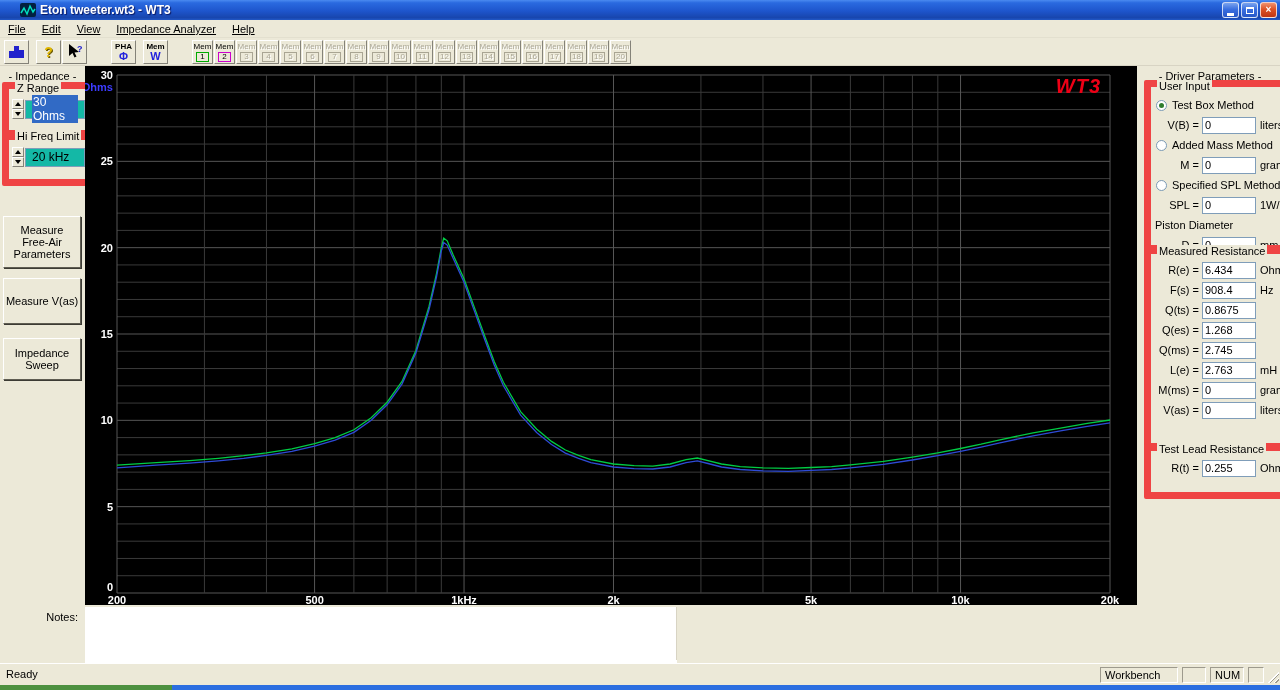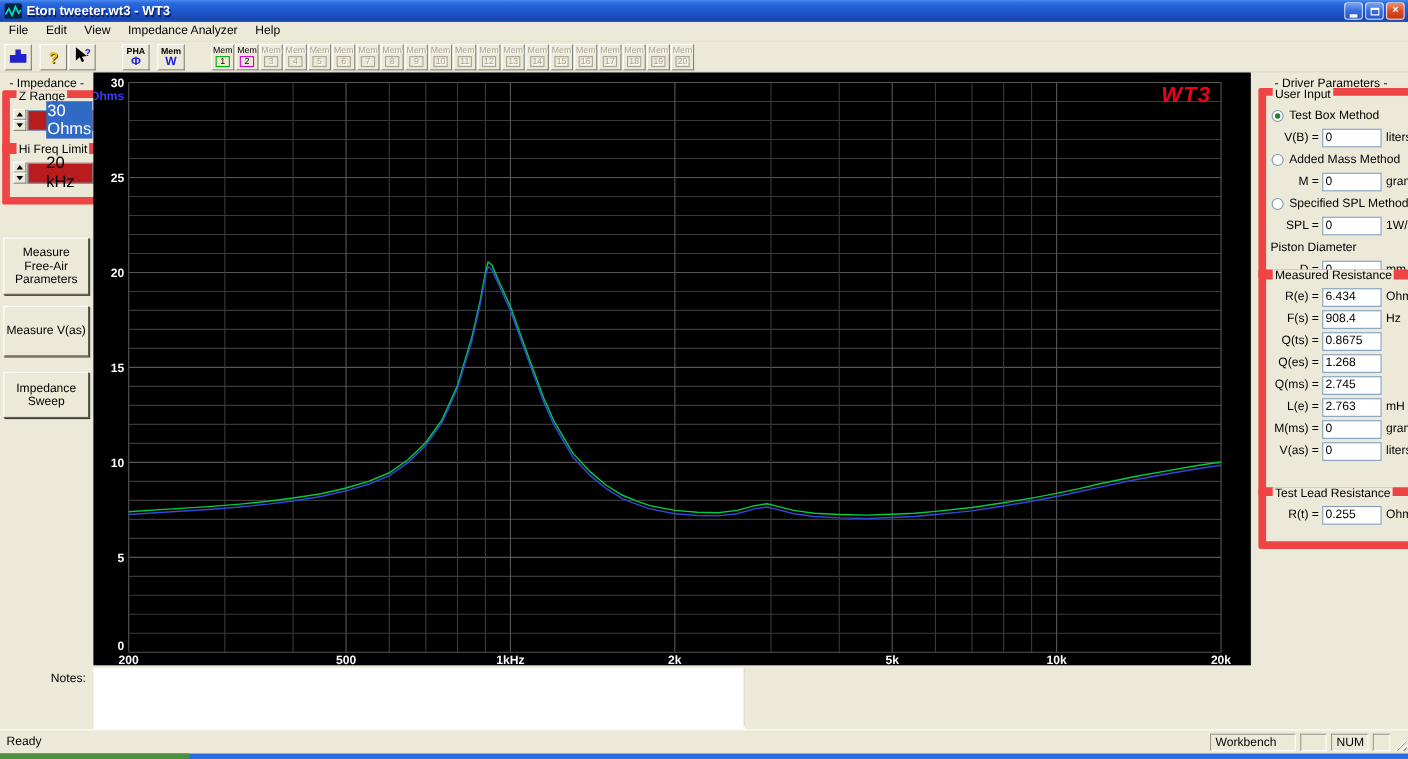--- a/index.html
+++ b/index.html
@@ -3,35 +3,35 @@
 <meta charset="utf-8">
 <style>
   html,body{margin:0;padding:0;background:#000;}
   #app{position:relative;width:1280px;height:690px;overflow:hidden;
        font-family:"Liberation Sans",sans-serif;font-size:11px;color:#000;
        background:#ece9d8;}
 
   
   .titlebar{position:absolute;left:0;top:0;width:1280px;height:20px;
     background:linear-gradient(180deg,#4a8af0 0%,#2a6ae0 14%,#1e55cc 55%,#1846ae 88%,#2258c6 100%);
-    display:flex;align-items:center;padding-left:4px;box-sizing:border-box;}
+    display:flex;align-items:center;padding-left:20px;box-sizing:border-box;}
   .title-icon{width:16px;height:14px;margin-right:4px;display:inline-flex;}
   .title-text{color:#fff;font-weight:bold;font-size:12px;text-shadow:1px 1px 1px rgba(0,0,60,.7);}
   .win-btns{position:absolute;right:3px;top:2px;display:flex;gap:2px;}
   .wbtn{width:17px;height:16px;border-radius:3px;border:1px solid rgba(255,255,255,.75);
     box-sizing:border-box;display:flex;align-items:center;justify-content:center;
     background:linear-gradient(180deg,#7ba4ee 0%,#3a6fe0 45%,#2757c8 100%);
     color:#fff;font-size:10px;font-weight:bold;line-height:1;}
   .wbtn.close{background:linear-gradient(180deg,#f0926e 0%,#dd5226 45%,#c03514 100%);}
   .minbar{display:block;width:7px;height:3px;background:#fff;margin-top:8px;}
   .maxbox{display:block;width:8px;height:7px;border:1px solid #fff;border-top:2px solid #fff;box-sizing:border-box;}
 
   
   .menubar{position:absolute;left:0;top:20px;width:1280px;height:18px;background:#ece9d8;
-    display:flex;align-items:flex-start;border-bottom:1px solid #e3e0cf;box-sizing:border-box;}
+    display:flex;align-items:flex-end;border-bottom:1px solid #e3e0cf;box-sizing:border-box;text-decoration:underline;}
   .menu-item{padding:2px 8px;}
   .toolbar{position:absolute;left:0;top:38px;width:1280px;height:28px;background:#ece9d8;
     display:flex;align-items:center;padding-left:4px;box-sizing:border-box;
     border-bottom:1px solid #d8d4c4;}
   .tbtn{display:inline-flex;flex-direction:column;align-items:center;justify-content:center;
     width:25px;height:24px;background:#ece9d8;border:1px solid;border-color:#fff #848278 #848278 #fff;
     box-sizing:border-box;margin-right:1px;}
   .tbtn .q{color:#e2b800;font-weight:bold;font-size:14px;text-shadow:1px 1px 0 #6b5900;}
   .tbtn.pha{font-size:8px;line-height:8px;font-weight:bold;}
   .tbtn.pha .phi{color:#2222dd;font-size:11px;font-weight:bold;line-height:10px;}
@@ -53,22 +53,22 @@
   .grp-legend{position:absolute;top:-7px;left:6px;background:#ece9d8;padding:0 2px;white-space:nowrap;}
   .zgrp{left:2px;top:16px;width:80px;height:44px;}
   .hgrp{left:2px;top:64px;width:80px;height:42px;}
   .lgrp{left:2px;top:108px;width:80px;height:42px;}
   .spinrow{position:absolute;left:3px;top:10px;display:flex;align-items:center;}
   .spin{display:flex;flex-direction:column;margin-right:1px;}
   .spin .sb{width:12px;height:10px;background:#ece9d8;border:1px solid;
     border-color:#fff #848278 #848278 #fff;box-sizing:border-box;display:flex;align-items:center;justify-content:center;}
   .tri-up{width:0;height:0;border-left:3px solid transparent;border-right:3px solid transparent;border-bottom:4px solid #000;}
   .tri-dn{width:0;height:0;border-left:3px solid transparent;border-right:3px solid transparent;border-top:4px solid #000;}
-  .xp-field{background:#b91c1c;border:1px solid #7f9db9;height:19px;box-sizing:border-box;
-    display:flex;align-items:center;padding:0 16px;font-size:15px;}
+  .xp-field{background:#14b8a6;border:1px solid #7f9db9;height:19px;box-sizing:border-box;
+    display:flex;align-items:center;padding:0 6px;font-size:12px;}
   .zfield{width:60px;} .zfield .sel{background:#316ac5;color:#fff;padding:0 1px;}
   .lbtn{position:absolute;left:3px;width:78px;background:#ece9d8;text-align:center;
     border:1px solid;border-color:#fff #5f5d52 #5f5d52 #fff;box-shadow:1px 1px 0 #3c3b34;
     white-space:pre-line;display:flex;align-items:center;justify-content:center;
     font-size:11px;box-sizing:border-box;}
   .btn1{top:150px;height:52px;} .btn2{top:212px;height:46px;} .btn3{top:272px;height:42px;}
 
   
   .chart{position:absolute;left:85px;top:0;width:1052px;height:539px;background:#000;}
 

